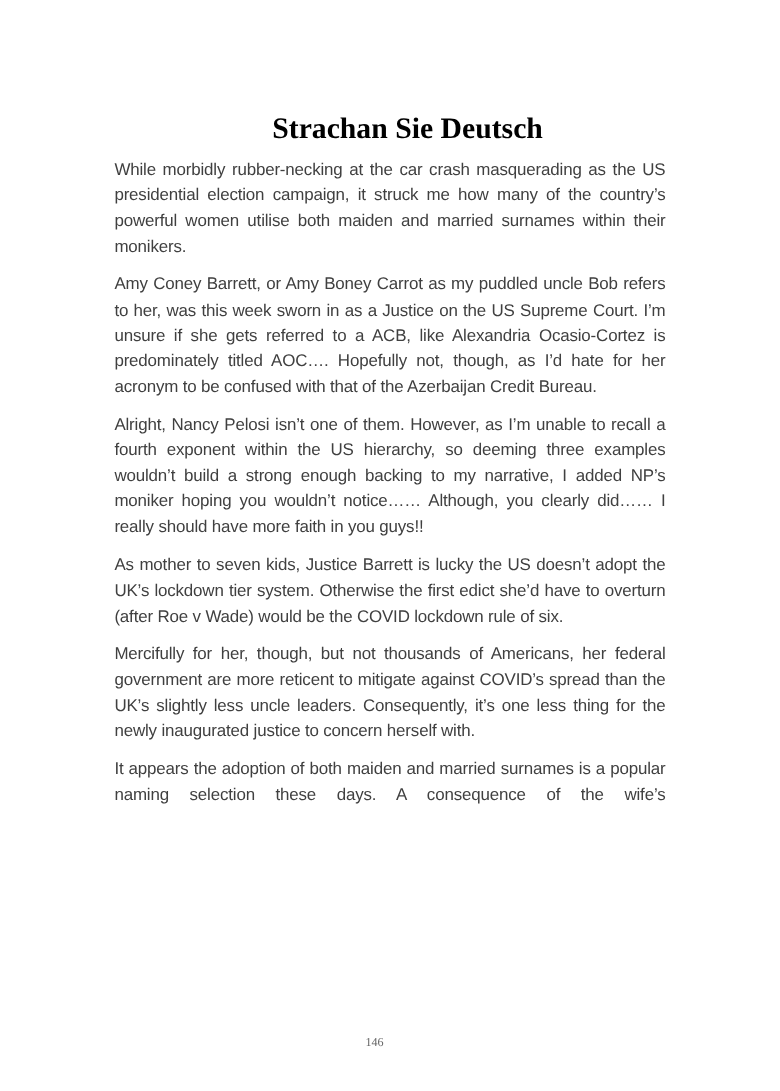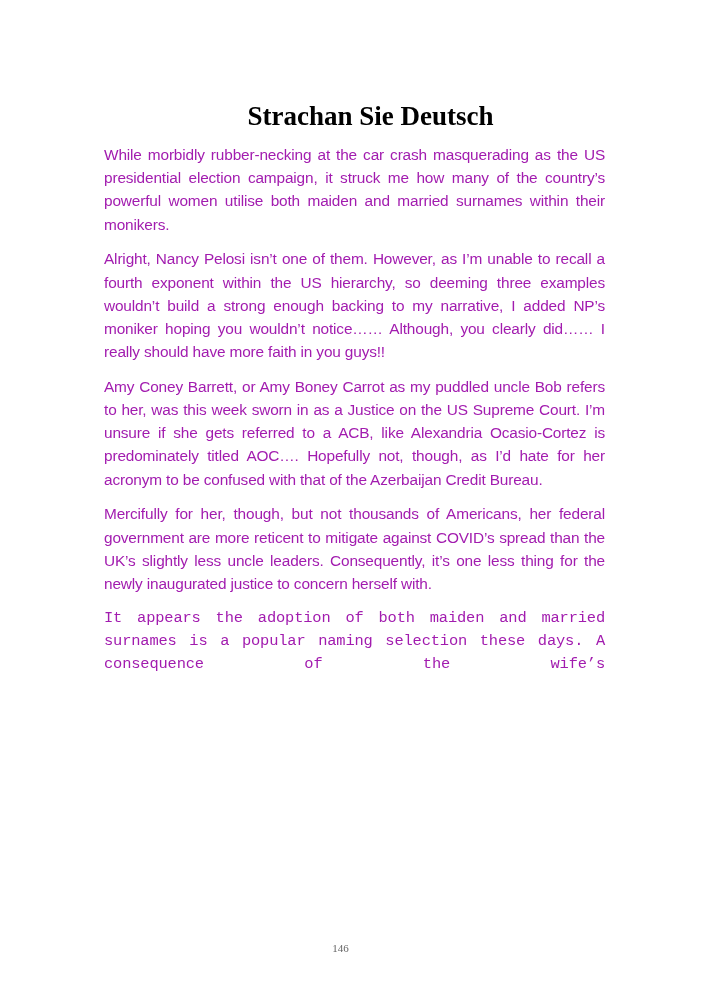--- a/index.html
+++ b/index.html
@@ -8,40 +8,41 @@
     .title {
       position: absolute; left: 0; top: 82px; width: 709px;
       text-align: center;
       font-family: "Liberation Serif", serif;
       font-weight: bold; font-size: 27px; color: #000;
       margin: 16px; line-height: 36px;
     }
     .body-text {
       position: absolute; left: 104px; top: 143px; width: 501px;
       font-family: "Liberation Sans", sans-serif;
-      font-size: 15.4px; line-height: 23.2px; color: #a21caf;
+      font-size: 15.4px; line-height: 23.2px; color: #404040;
     }
     .body-text p {
       margin: 0 0 11.5px 0;
       text-align: justify;
       letter-spacing: -0.15px;
     }
     .page-number {
       position: absolute; left: 0; top: 942px; width: 681px;
       text-align: center;
       font-family: "Liberation Serif", serif;
       font-size: 11px; color: #666;
     }
   </style>
 </head>
 <body>
 
 <div class="page">
   <h1 class="title">Strachan Sie Deutsch</h1>
   <div class="body-text">
     <p>While morbidly rubber-necking at the car crash masquerading as the US presidential election campaign, it struck me how many of the country’s powerful women utilise both maiden and married surnames within their monikers.</p>
+    <p>Amy Coney Barrett, or Amy Boney Carrot as my puddled uncle Bob refers to her, was this week sworn in as a Justice on the US Supreme Court. I’m unsure if she gets referred to a ACB, like Alexandria Ocasio-Cortez is predominately titled AOC…. Hopefully not, though, as I’d hate for her acronym to be confused with that of the Azerbaijan Credit Bureau.</p>
     <p>Alright, Nancy Pelosi isn’t one of them. However, as I’m unable to recall a fourth exponent within the US hierarchy, so deeming three examples wouldn’t build a strong enough backing to my narrative, I added NP’s moniker hoping you wouldn’t notice…… Although, you clearly did…… I really should have more faith in you guys!!</p>
-    <p>Amy Coney Barrett, or Amy Boney Carrot as my puddled uncle Bob refers to her, was this week sworn in as a Justice on the US Supreme Court. I’m unsure if she gets referred to a ACB, like Alexandria Ocasio-Cortez is predominately titled AOC…. Hopefully not, though, as I’d hate for her acronym to be confused with that of the Azerbaijan Credit Bureau.</p>
+    <p>As mother to seven kids, Justice Barrett is lucky the US doesn’t adopt the UK’s lockdown tier system. Otherwise the first edict she’d have to overturn (after Roe v Wade) would be the COVID lockdown rule of six.</p>
     <p>Mercifully for her, though, but not thousands of Americans, her federal government are more reticent to mitigate against COVID’s spread than the UK’s slightly less uncle leaders. Consequently, it’s one less thing for the newly inaugurated justice to concern herself with.</p>
-    <p style="text-align-last: justify; font-family: Liberation Mono, monospace;">It appears the adoption of both maiden and married surnames is a popular naming selection these days. A consequence of the wife’s</p>
+    <p style="text-align-last: justify;">It appears the adoption of both maiden and married surnames is a popular naming selection these days. A consequence of the wife’s</p>
   </div>
   <div class="page-number">146</div>
 </div>
 
 </body></html>

